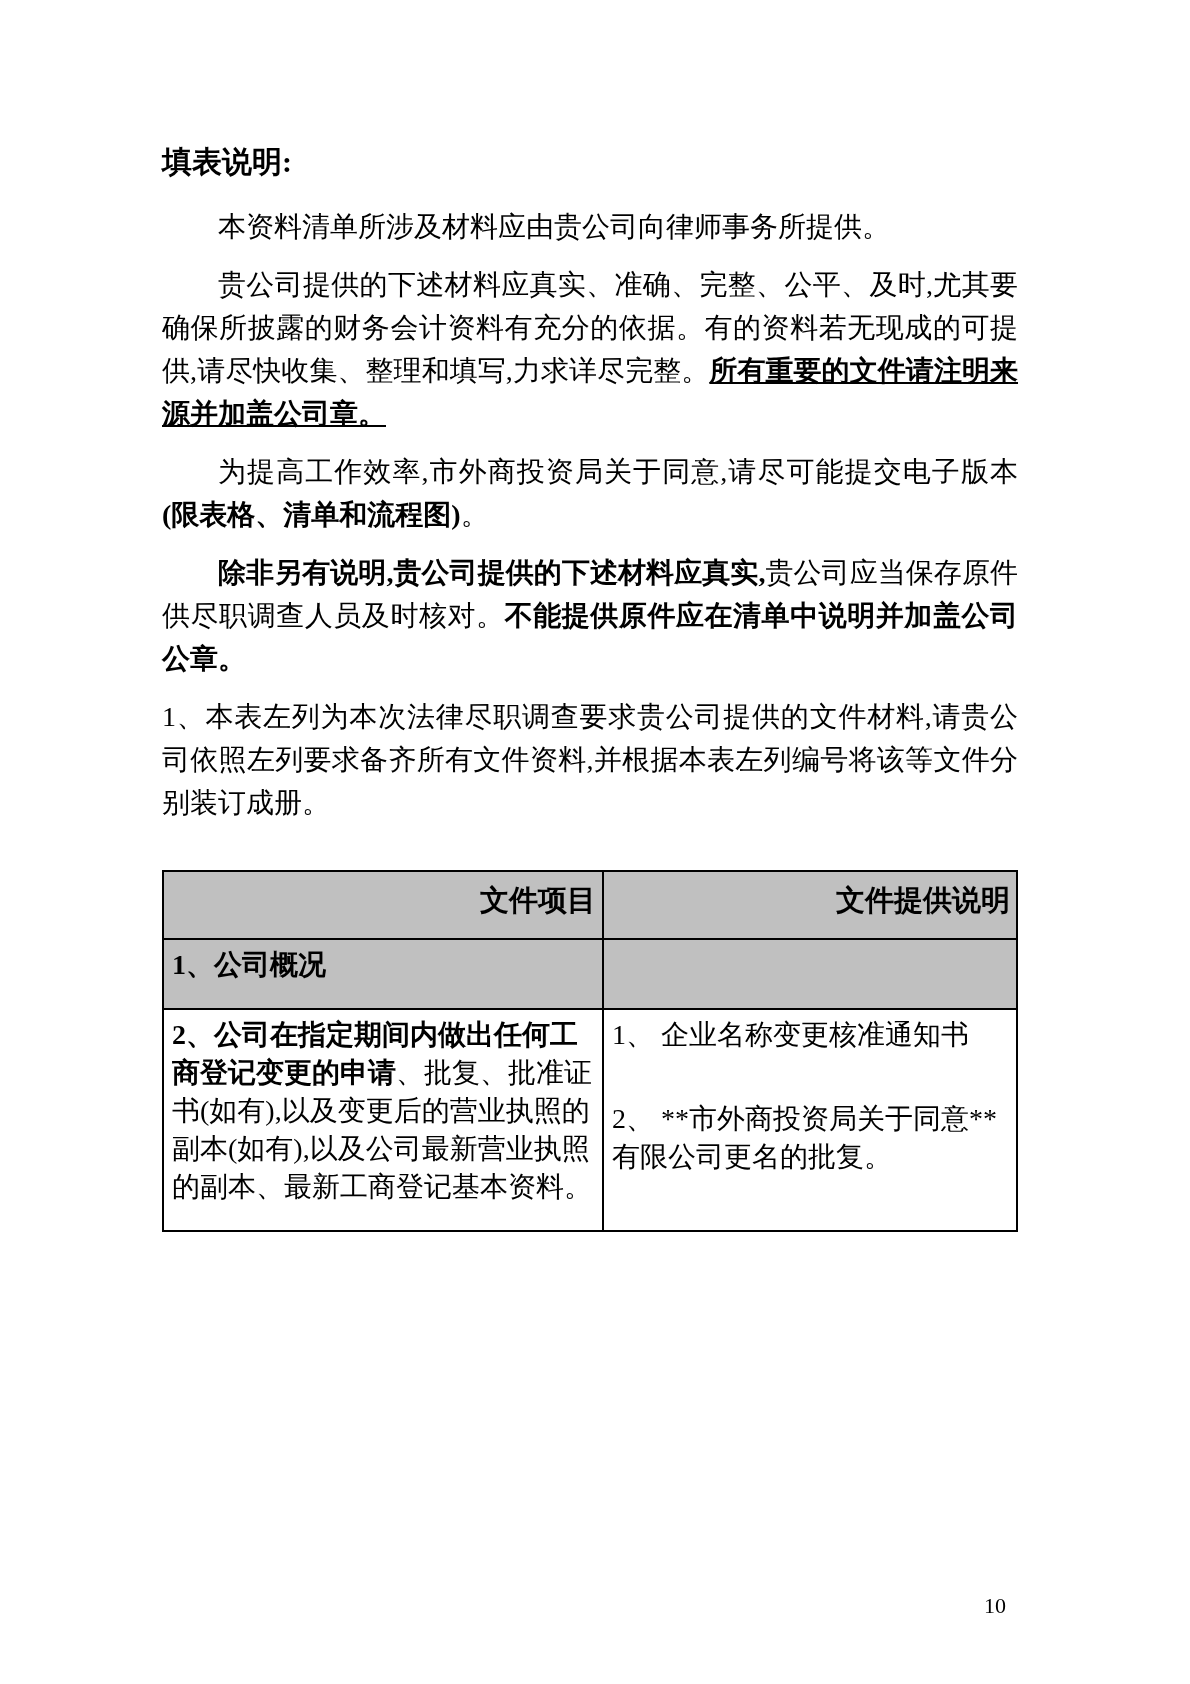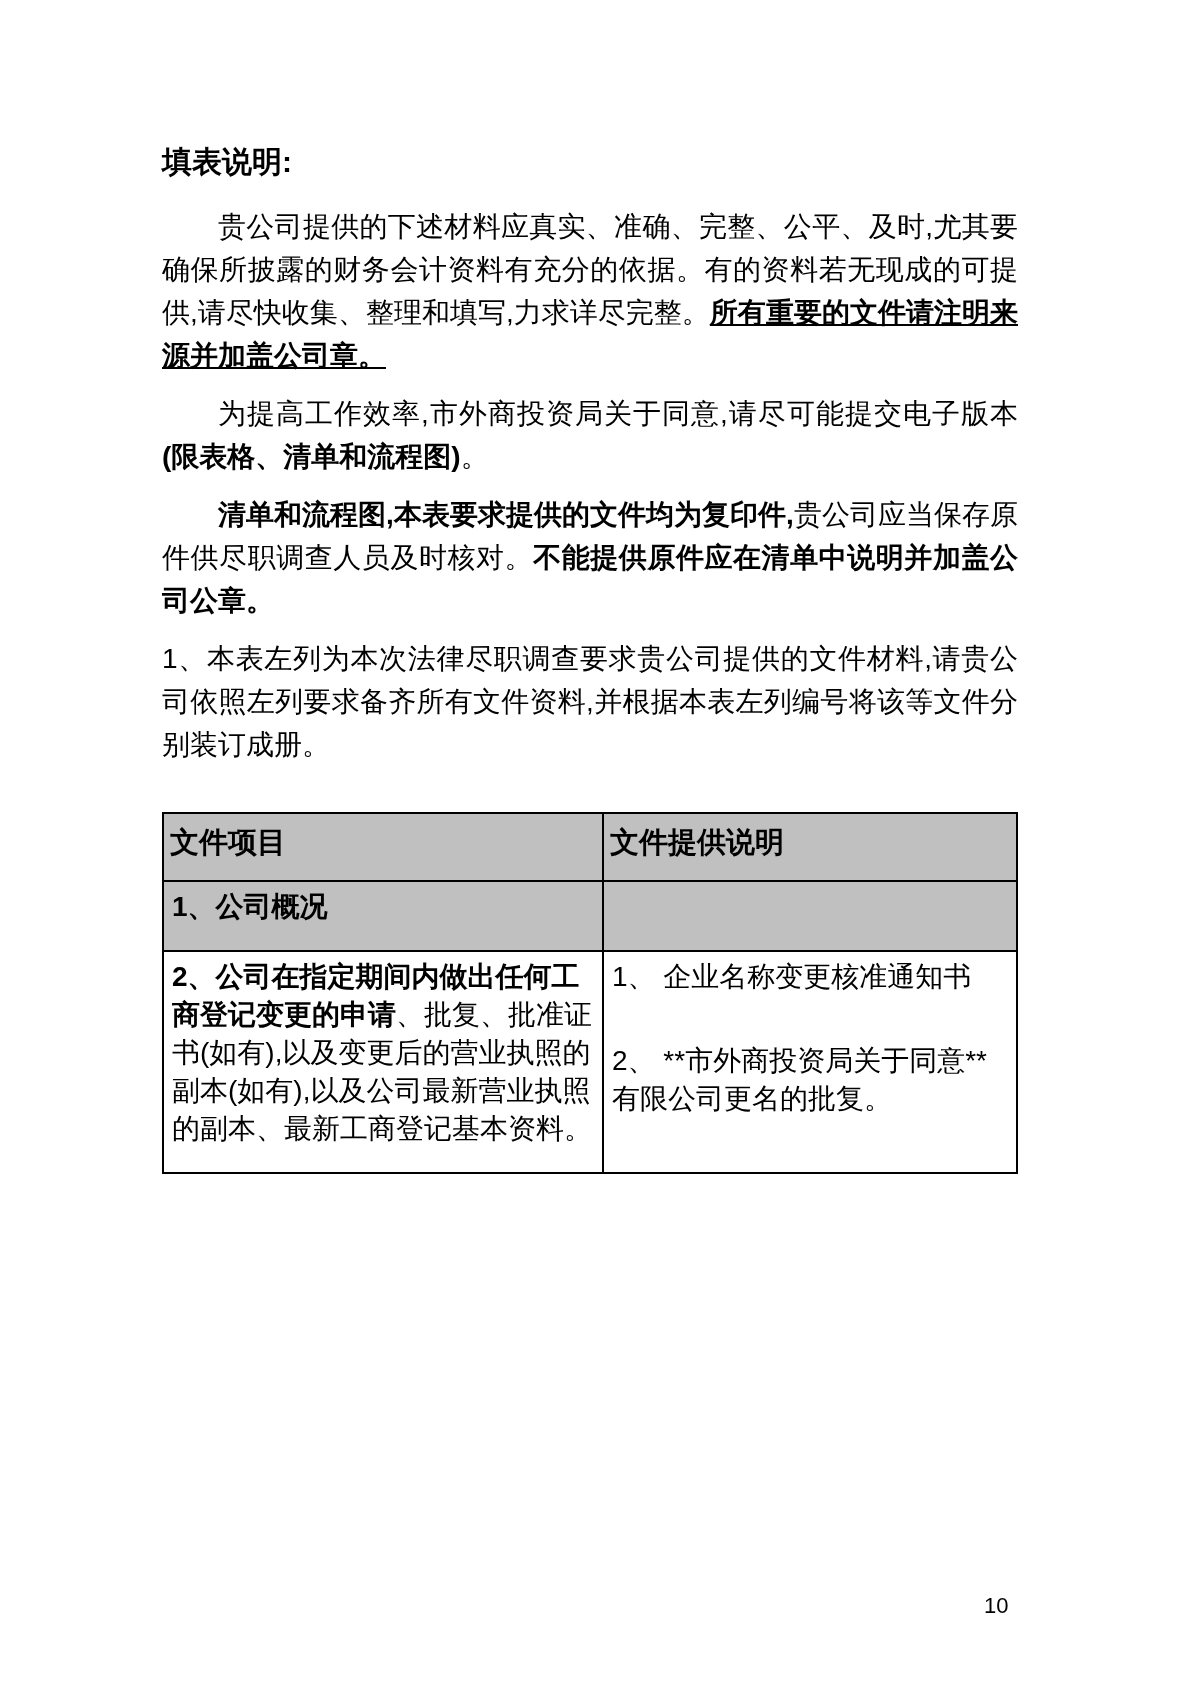--- a/index.html
+++ b/index.html
@@ -3,21 +3,21 @@
 <meta charset="utf-8">
 <style>
   * { box-sizing: border-box; }
   html, body { margin: 0; padding: 0; background: #e8e8e8; }
   .page {
     position: relative;
     width: 1190px;
     height: 1684px;
     margin: 0 auto;
     background: #ffffff;
-    font-family: Liberation Sans, sans-serif;
+    font-family: Liberation Serif, serif;
     color: #000000;
     overflow: hidden;
   }
   .content {
     position: absolute;
     left: 162px;
     top: 143px;
     width: 856px;
   }
   .doc-title {
@@ -43,21 +43,21 @@
   }
   .doc-table col.c1 { width: 440px; }
   .doc-table th, .doc-table td {
     border: 2px solid #000000;
     vertical-align: top;
   }
   .doc-table th {
     background: #c0c0c0;
     font-size: 29px;
     font-weight: 700;
-    text-align: left;
+    text-align: right;
     padding: 9px 6px 19px 6px;
     line-height: 38px;
   }
   .row-gray td { background: #c0c0c0; }
   .doc-table td {
     font-size: 28px;
     line-height: 38px;
     padding: 6px 8px 24px 8px;
     text-align: left;
   }
@@ -73,27 +73,28 @@
   }
 </style>
 </head>
 <body>
 
 <div class="page">
   <div class="content">
 
     <h1 class="doc-title">填表说明:</h1>
 
+    <p class="para indent"><span>本资料清单所涉及材料应由贵公司向律师事务所提供。</span></p>
 
     <p class="para indent"><span>贵公司提供的下述材料应真实、准确、完整、公平、及时,尤其要确保所披露的财务会计资料有充分的依据。有的资料若无现成的可提供,请尽快收集、整理和填写,力求详尽完整。</span><span class="bu">所有重要的文件请注明来源并加盖公司章。</span></p>
 
     <p class="para indent"><span>为提高工作效率,市外商投资局关于同意,请尽可能提交电子版本</span><span class="b">(限表格、清单和流程图)</span><span>。</span></p>
 
 
-    <p class="para indent"><span class="b">清单和流程图,本表要求提供的文件均为复印件,</span><span>贵公司应当保存原件供尽职调查人员及时核对。</span><span class="b">不能提供原件应在清单中说明并加盖公司公章。</span></p>
+    <p class="para indent"><span class="b">除非另有说明,贵公司提供的下述材料应真实,</span><span>贵公司应当保存原件供尽职调查人员及时核对。</span><span class="b">不能提供原件应在清单中说明并加盖公司公章。</span></p>
 
     <p class="para"><span>1、本表左列为本次法律尽职调查要求贵公司提供的文件材料,请贵公司依照左列要求备齐所有文件资料,并根据本表左列编号将该等文件分别装订成册。</span></p>
 
 
     <table class="doc-table">
       <colgroup>
           <col class="c1">
           <col class="c2">
         </colgroup>
       <thead>

